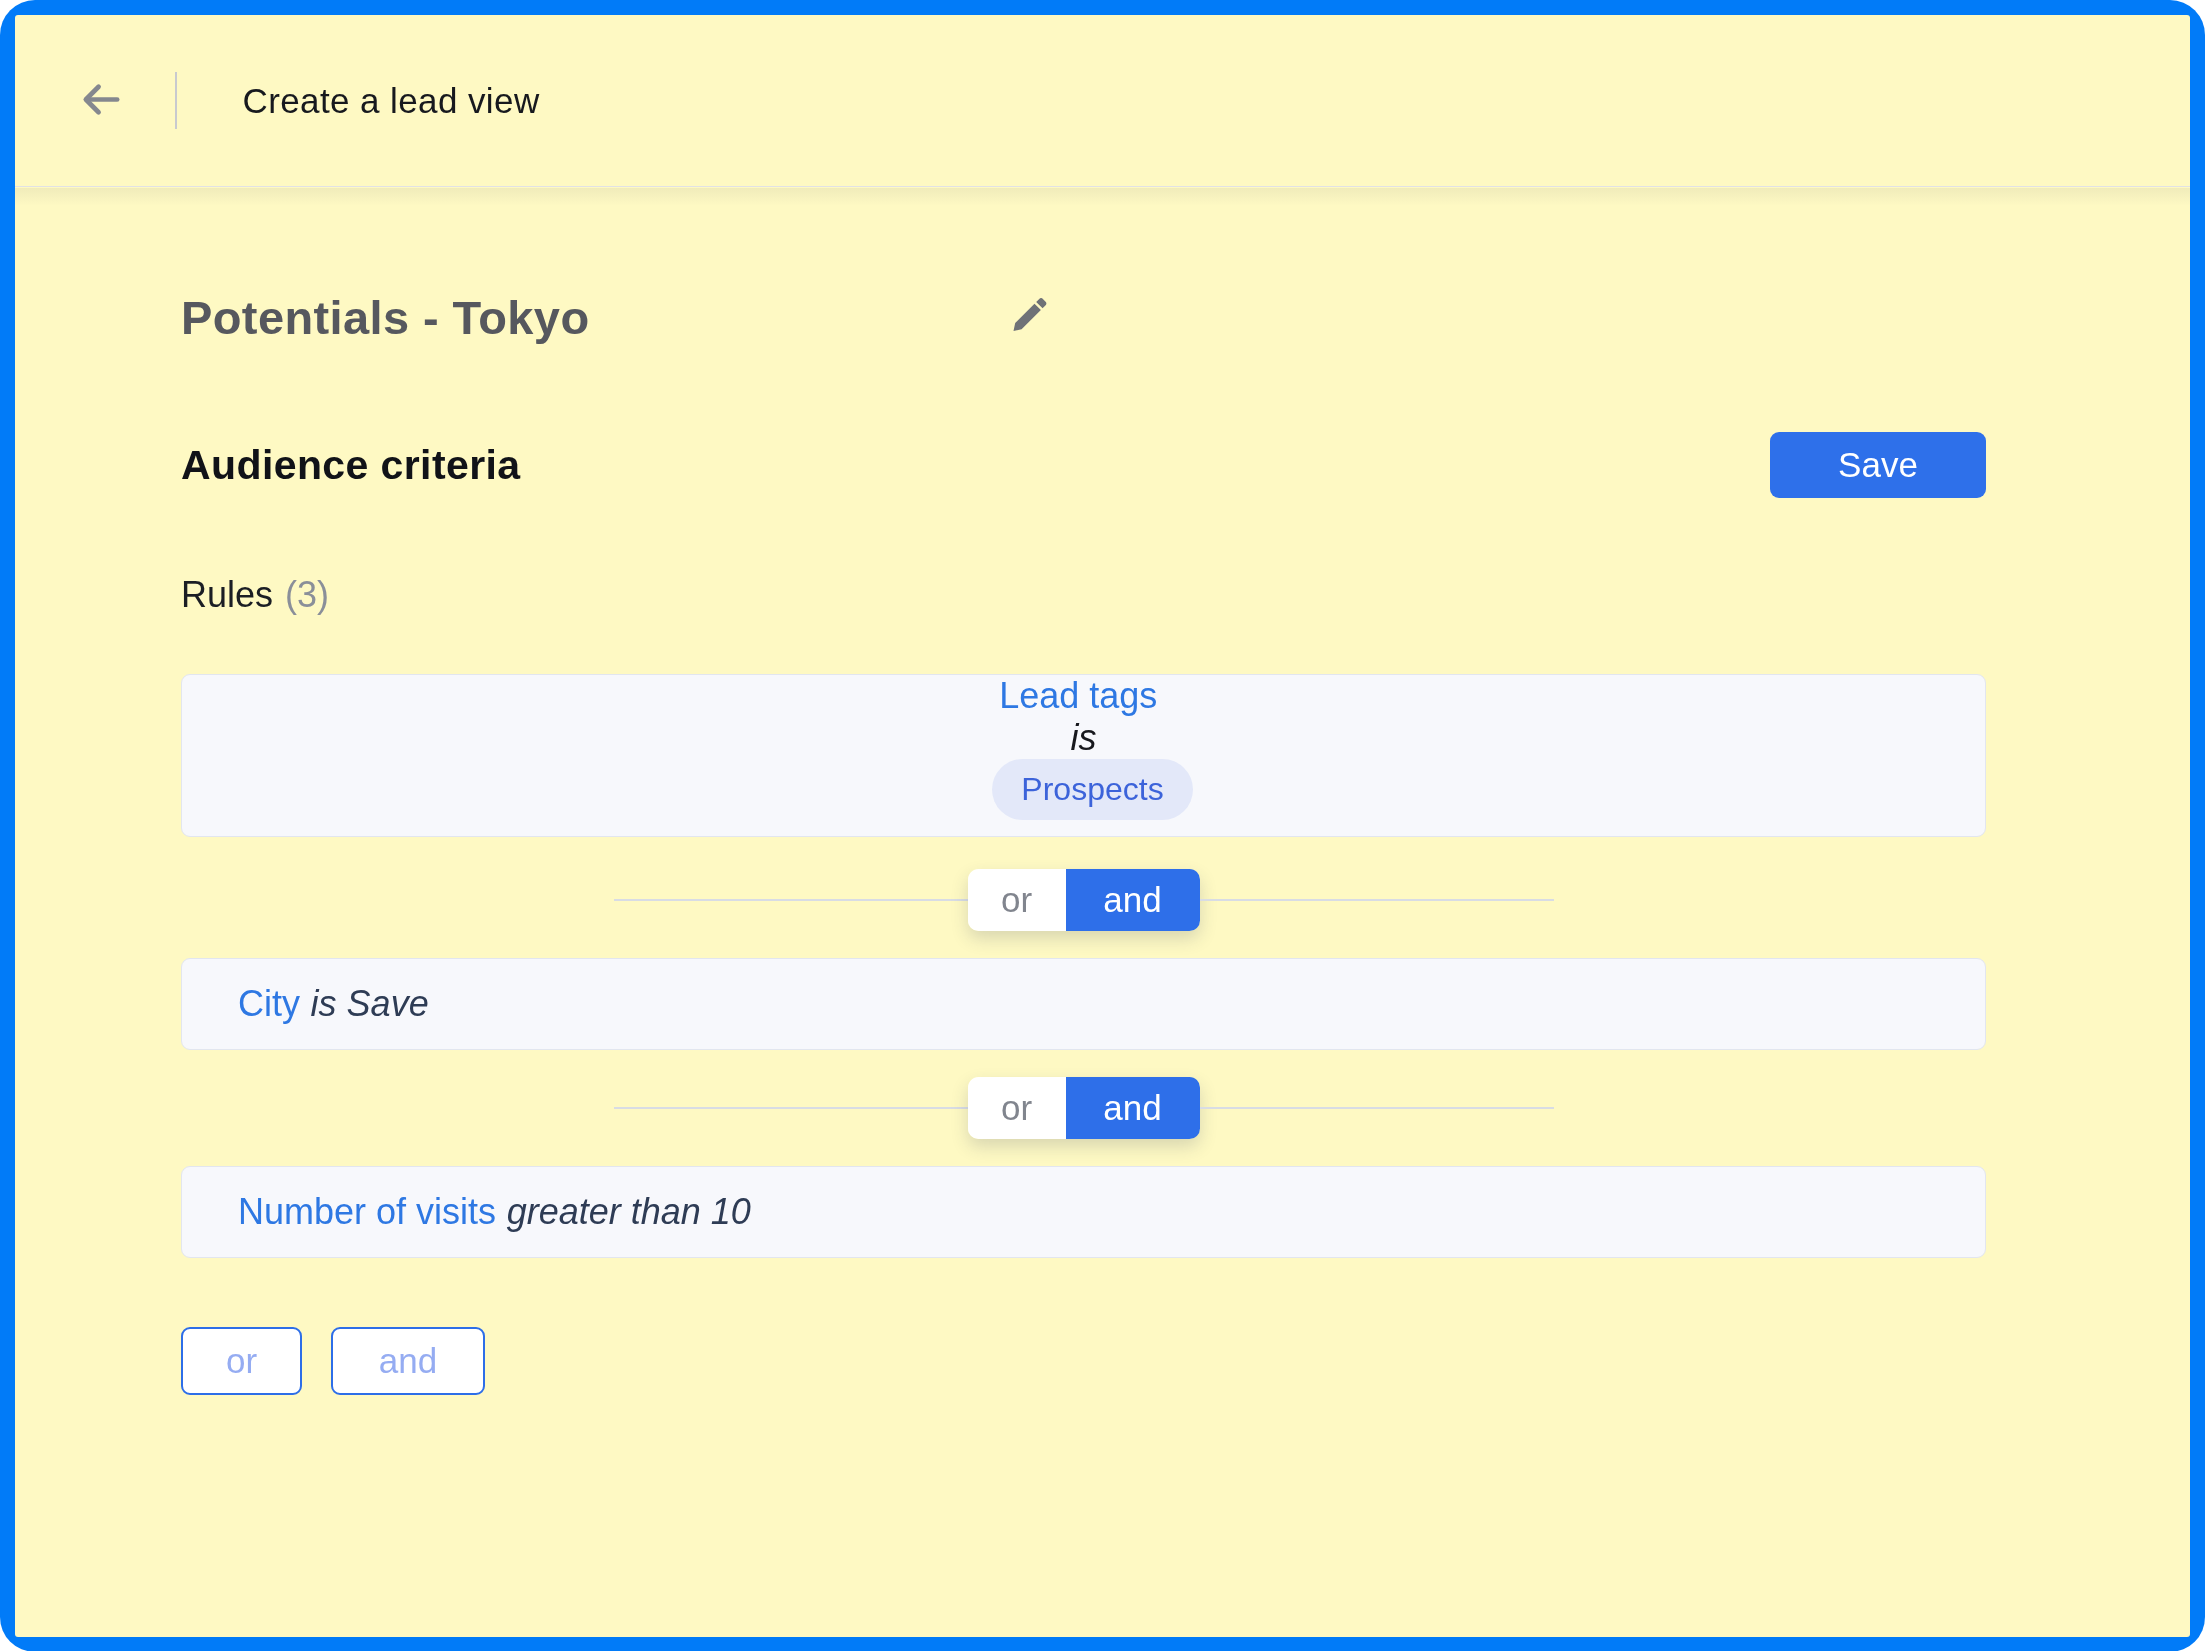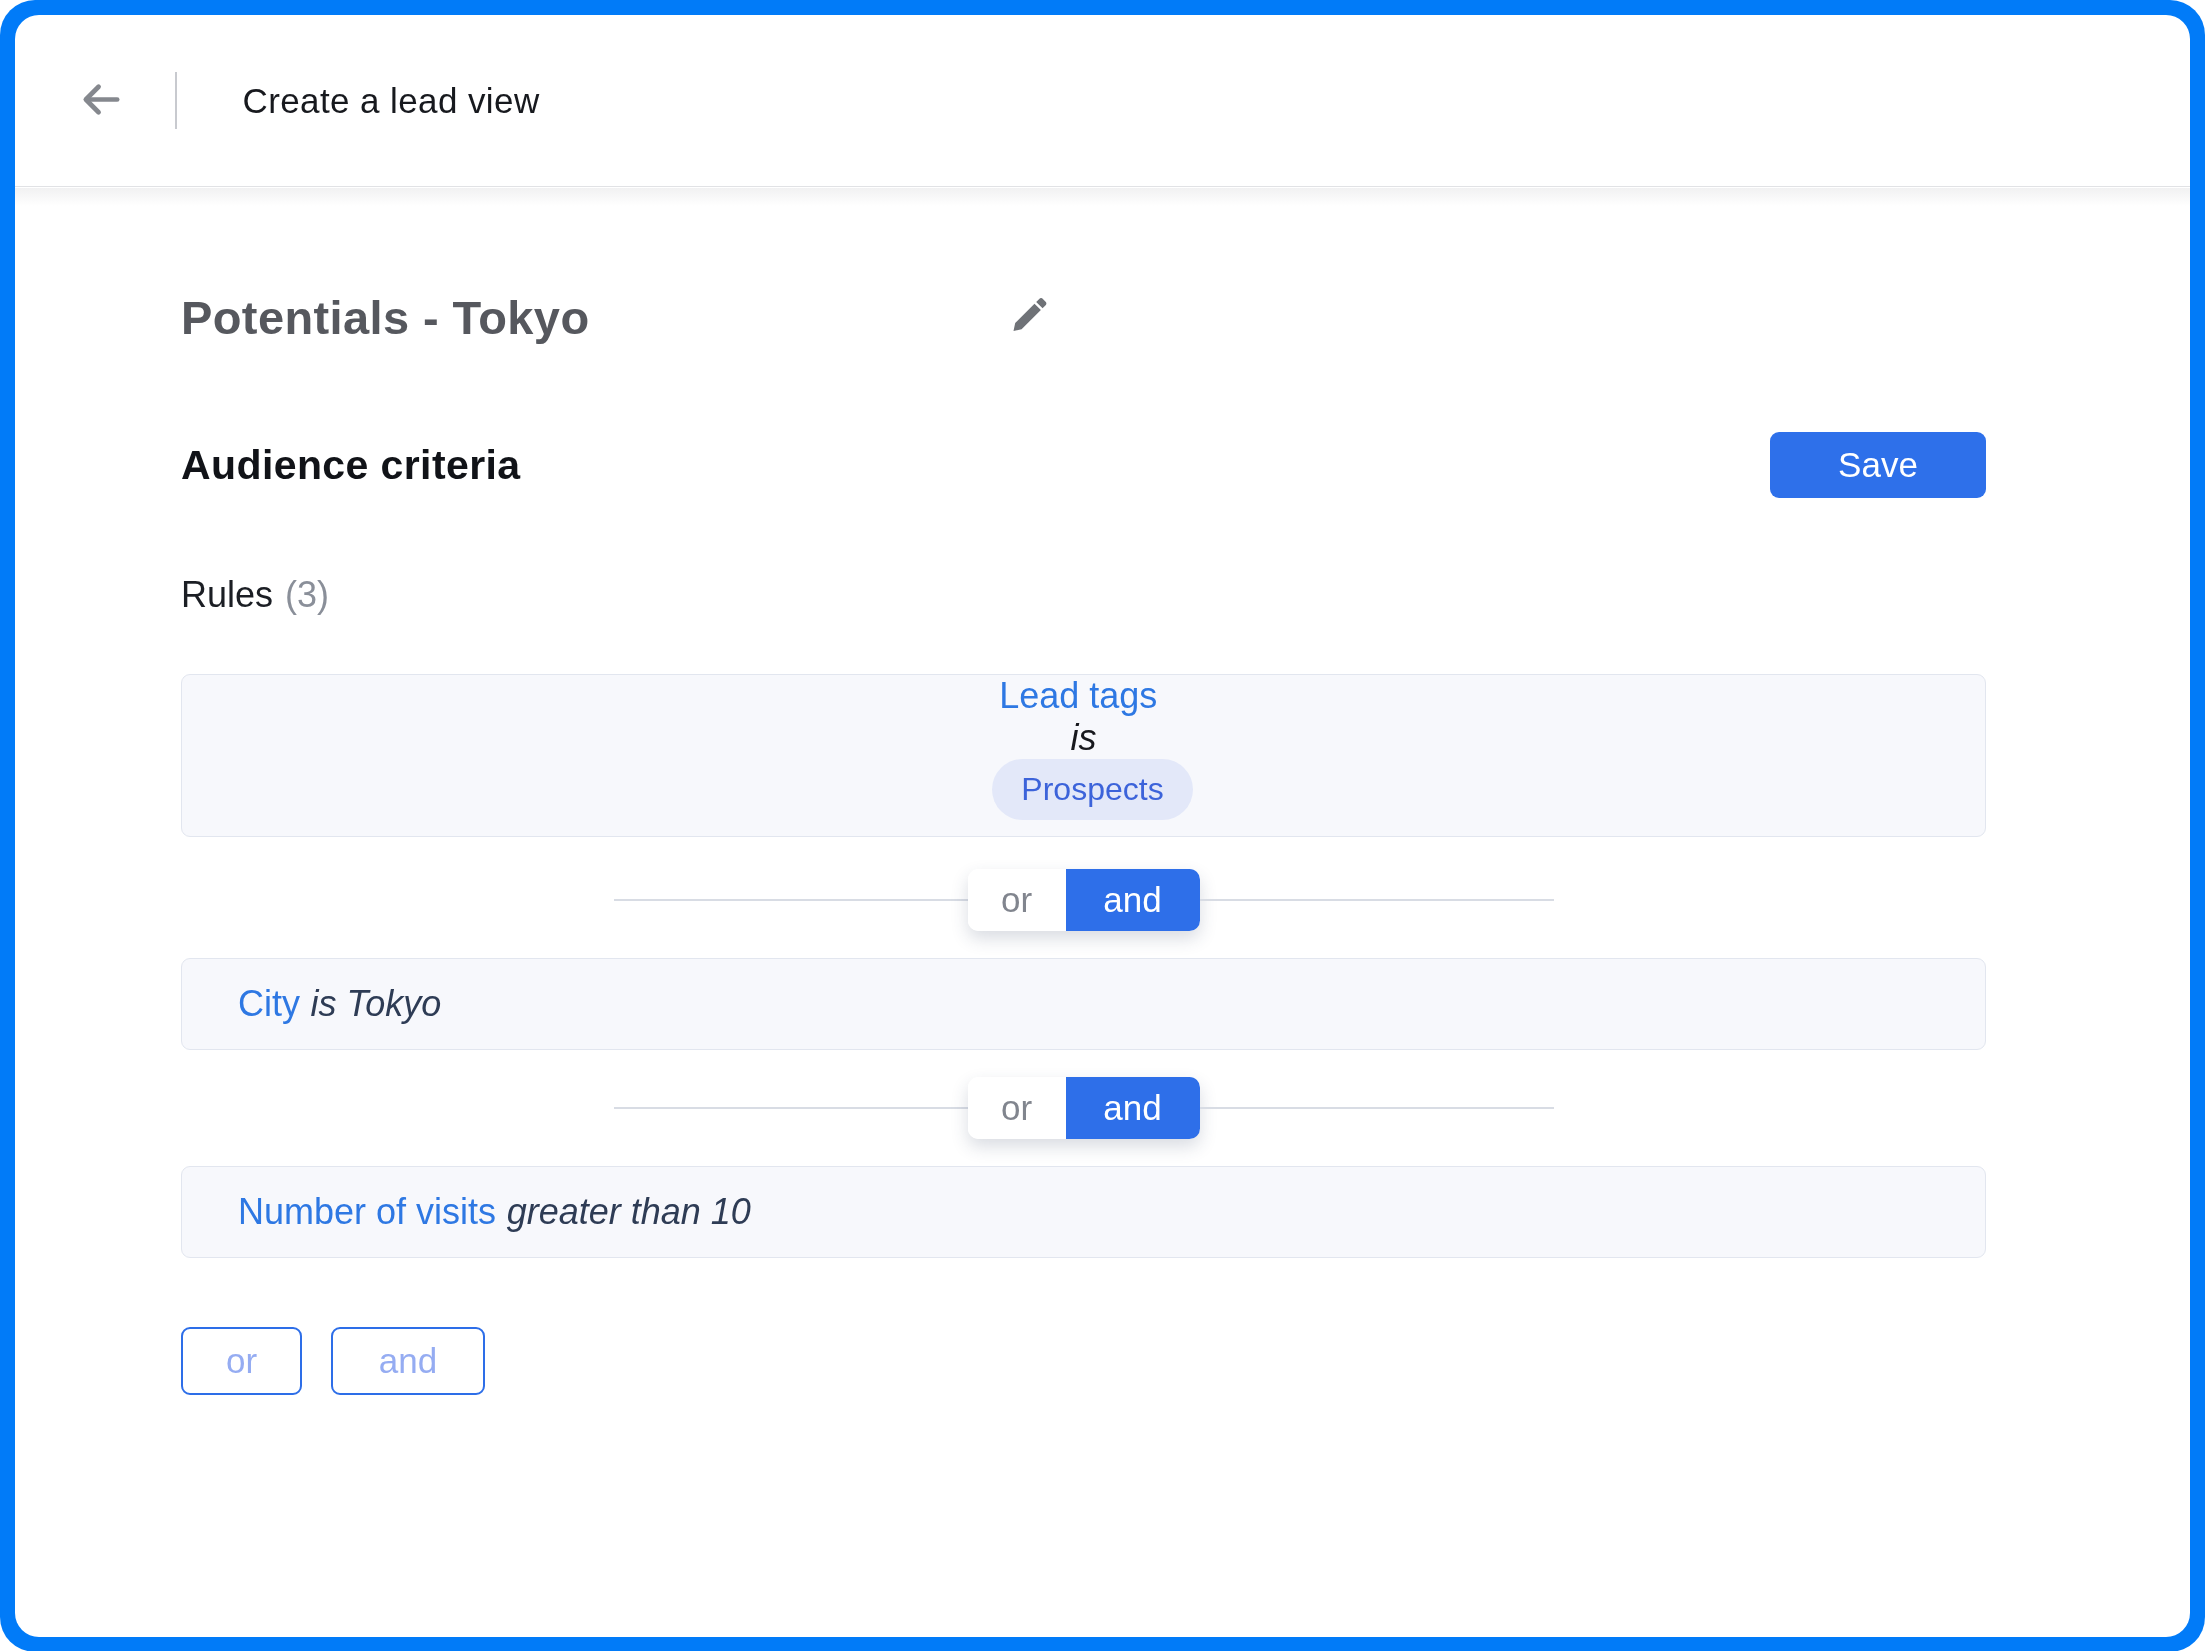--- a/index.html
+++ b/index.html
@@ -17,22 +17,22 @@
     position: absolute;
     inset: 0;
     width: 2205px;
     height: 1652px;
     background: #017BF8;
     border-radius: 35px;
   }
   .window {
     position: absolute;
     left: 15px; top: 15px; right: 15px; bottom: 15px;
-    background: #ffffff;
-    border-radius: 24px;
+    background: #fef9c3;
+    border-radius: 3px;
     overflow: hidden;
   }
 
   
   .header {
     position: relative;
     height: 172px;
     display: flex;
     align-items: center;
     padding-left: 62px;
@@ -267,21 +267,21 @@
         <div class="logic-line"></div>
         <div class="logic-toggle">
           <button class="seg or">or</button>
           <button class="seg and">and</button>
         </div>
         <div class="logic-line"></div>
       </div>
 
       <div class="rule-card mid">
         <span class="rule-field">City</span>
-        <span class="rule-op">is Tokyo</span>
+        <span class="rule-op">is Save</span>
       </div>
 
       <div class="logic-row second">
         <div class="logic-line"></div>
         <div class="logic-toggle">
           <button class="seg or">or</button>
           <button class="seg and">and</button>
         </div>
         <div class="logic-line"></div>
       </div>

